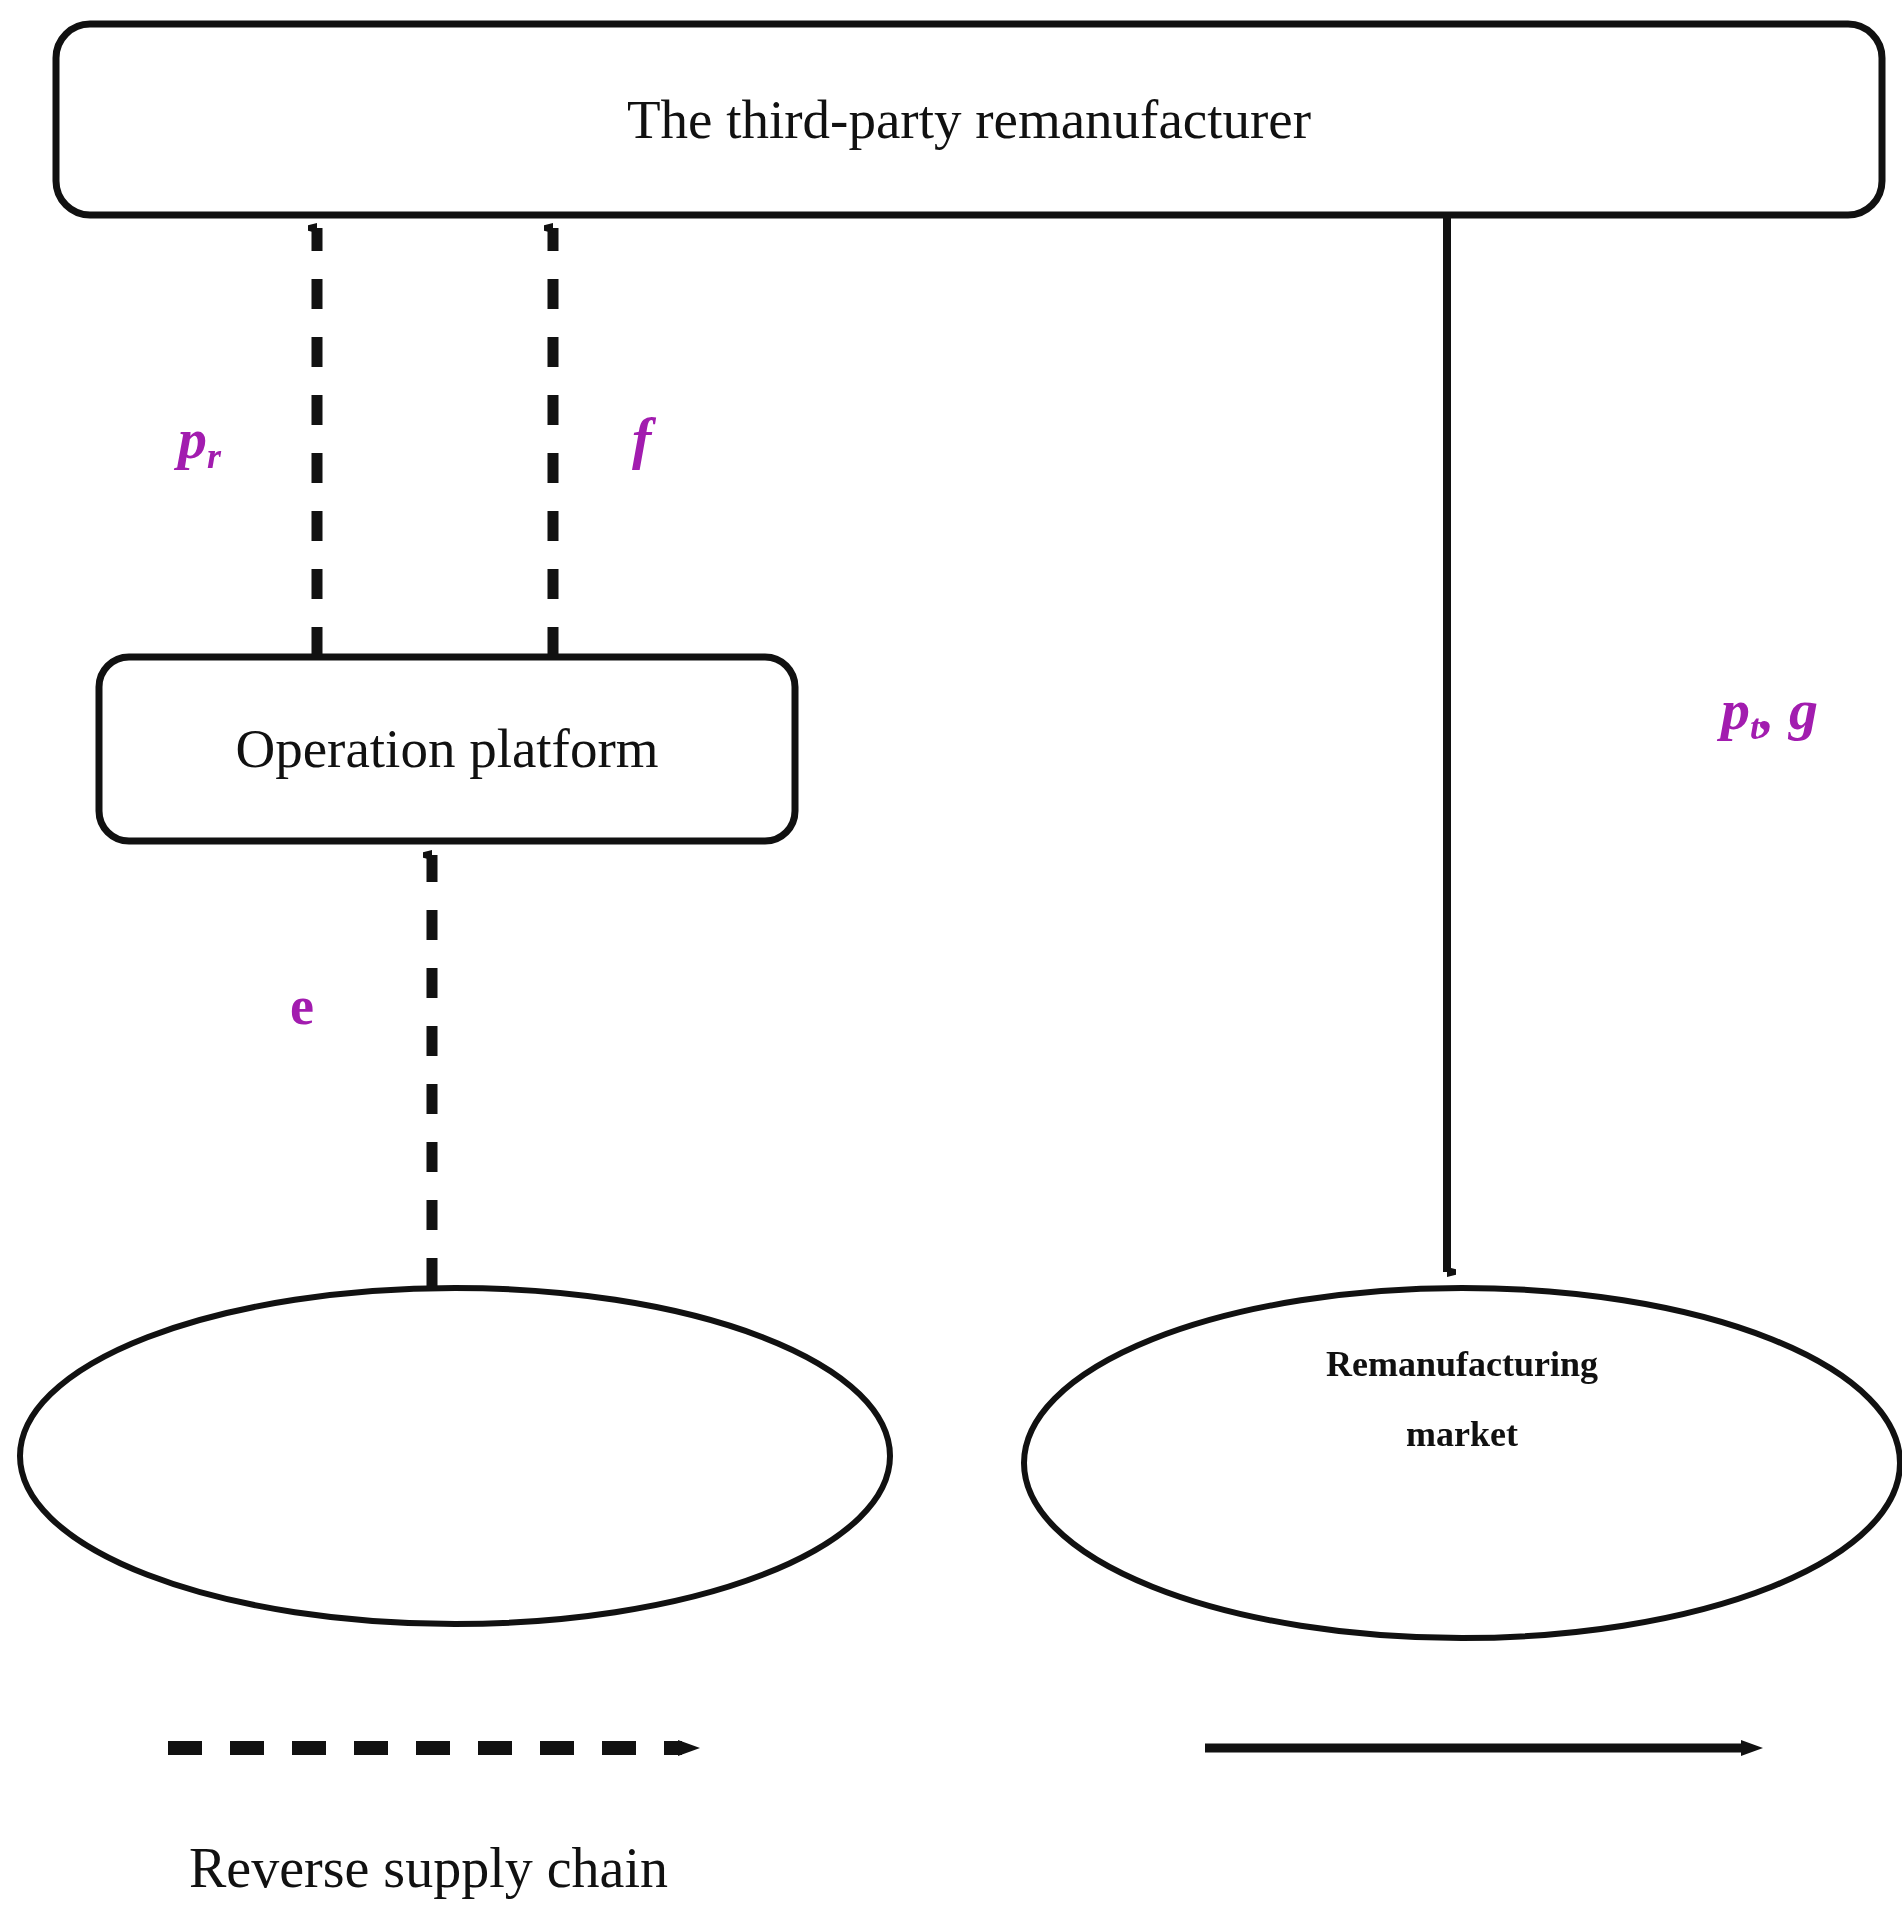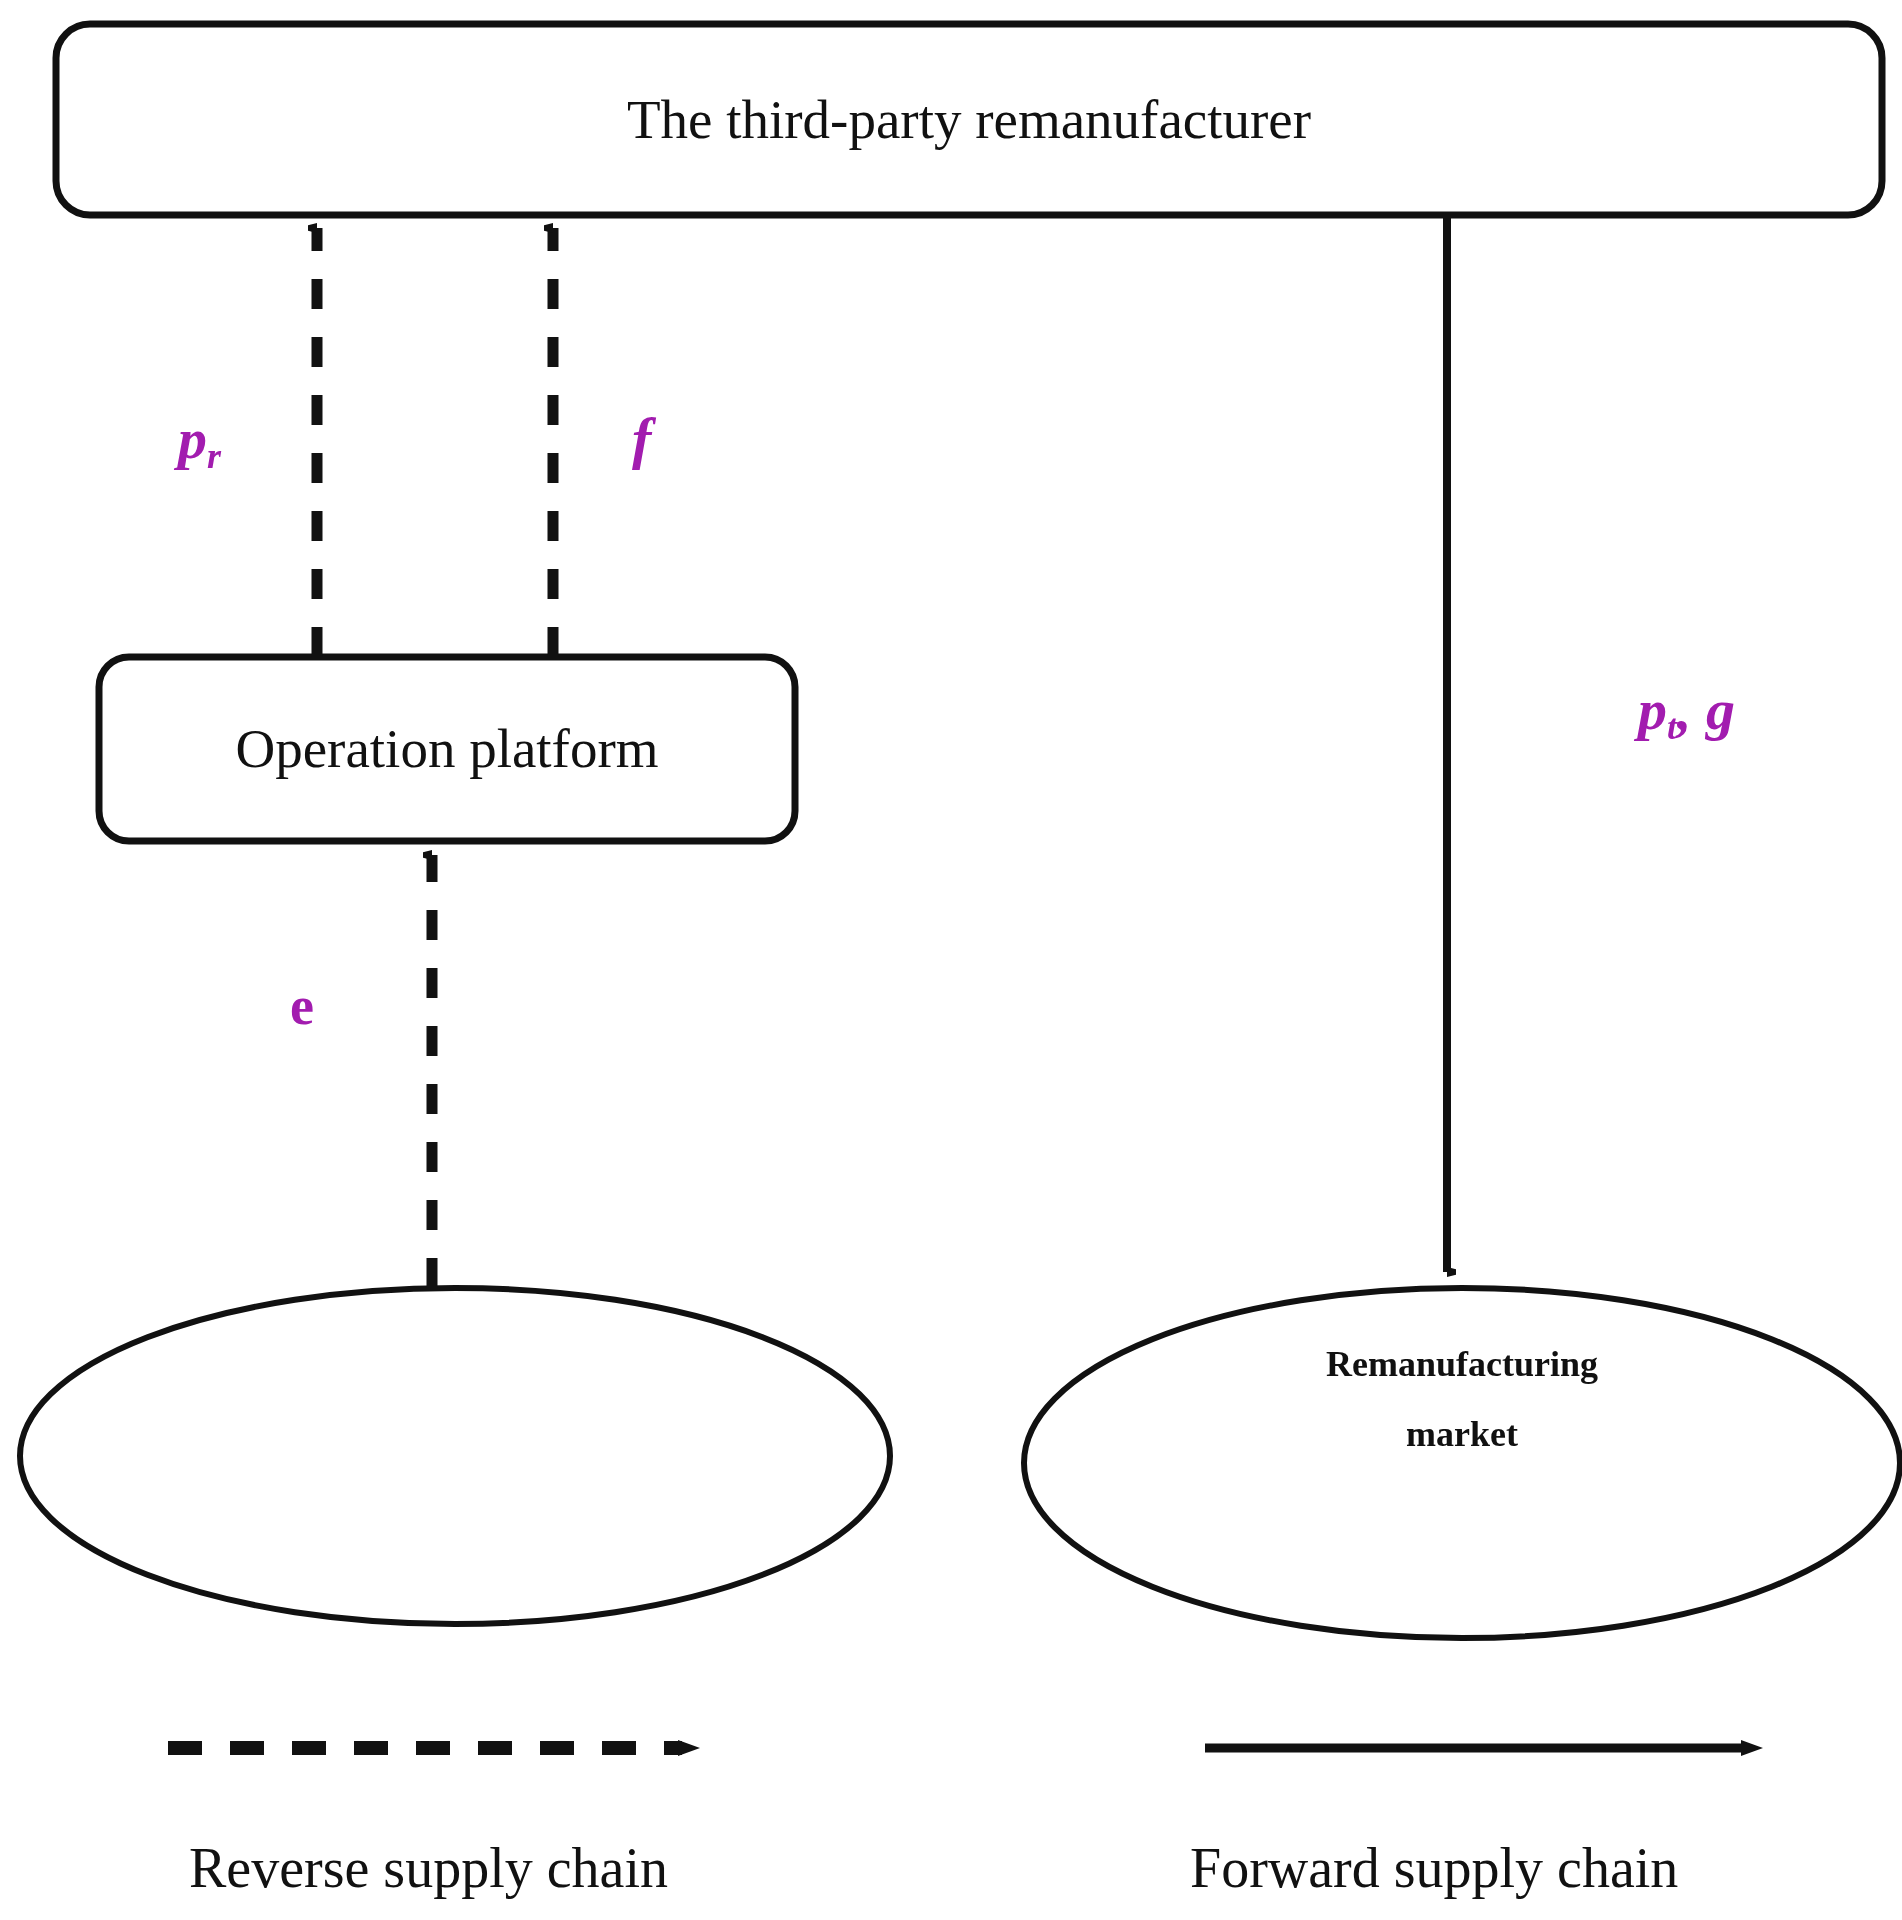--- a/index.html
+++ b/index.html
@@ -114,19 +114,18 @@
 
   <div class="node-text ellipse-label" style="left:1024px; top:1330px; width:876px; height:70px;">Remanufacturing</div>
   <div class="node-text ellipse-label" style="left:1024px; top:1400px; width:876px; height:70px;">market</div>
 
   <div class="edge-label" style="left:178px; top:405px;"><span>p</span><sub>r</sub></div>
 
   <div class="edge-label" style="left:632px; top:405px;"><span>f</span></div>
 
   <div class="edge-label upright" style="left:290px; top:975px;"><span>e</span></div>
 
-  <div class="edge-label" style="left:1638px; top:676px;"><span>p</span><sub>t</sub><span>, g</span></div>
+  <div class="edge-label" style="left:1721px; top:676px;"><span>p</span><sub>t</sub><span>, g</span></div>
 
   <div class="legend-label" style="left:142px; top:1836px;margin-left:47px;">Reverse supply chain</div>
 
-  <div class="legend-label" style="left:1190px; top:1836px;">Forward supply chain</div>
 
 </div>
 
 </body></html>

